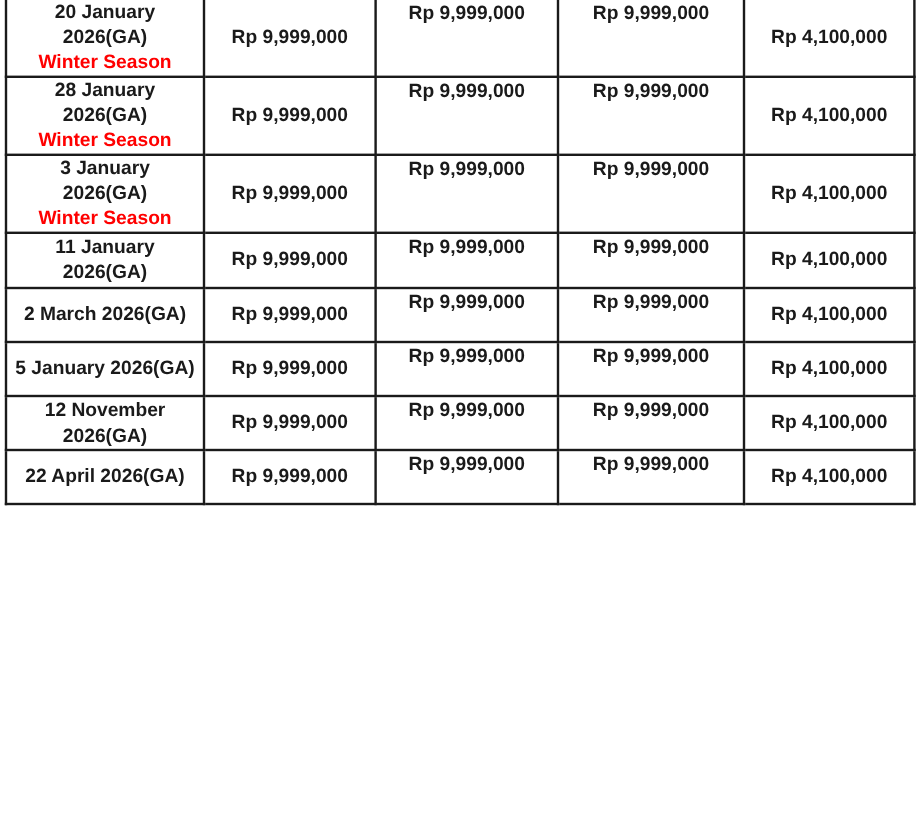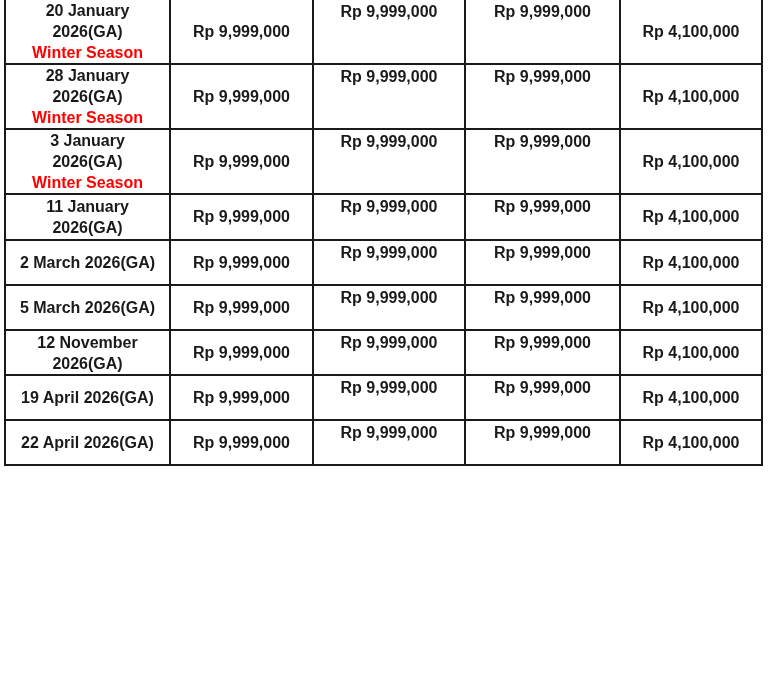--- a/index.html
+++ b/index.html
@@ -118,39 +118,30 @@
           <td class="date-cell">
             <div>2 March 2026(GA)</div>
           </td>
           <td>Rp 9,999,000</td>
           <td class="top-align">Rp 9,999,000</td>
           <td class="top-align">Rp 9,999,000</td>
           <td>Rp 4,100,000</td>
         </tr>
         <tr class="r-short">
           <td class="date-cell">
-            <div>5 March 2026(GA)</div>
+            <div>5 January 2026(GA)</div>
           </td>
           <td>Rp 9,999,000</td>
           <td class="top-align">Rp 9,999,000</td>
           <td class="top-align">Rp 9,999,000</td>
           <td>Rp 4,100,000</td>
         </tr>
         <tr class="r-short">
           <td class="date-cell">
             <div>12 November 2026(GA)</div>
-          </td>
-          <td>Rp 9,999,000</td>
-          <td class="top-align">Rp 9,999,000</td>
-          <td class="top-align">Rp 9,999,000</td>
-          <td>Rp 4,100,000</td>
-        </tr>
-        <tr class="r-short">
-          <td class="date-cell">
-            <div>19 April 2026(GA)</div>
           </td>
           <td>Rp 9,999,000</td>
           <td class="top-align">Rp 9,999,000</td>
           <td class="top-align">Rp 9,999,000</td>
           <td>Rp 4,100,000</td>
         </tr>
         <tr class="r-short">
           <td class="date-cell">
             <div>22 April 2026(GA)</div>
           </td>

